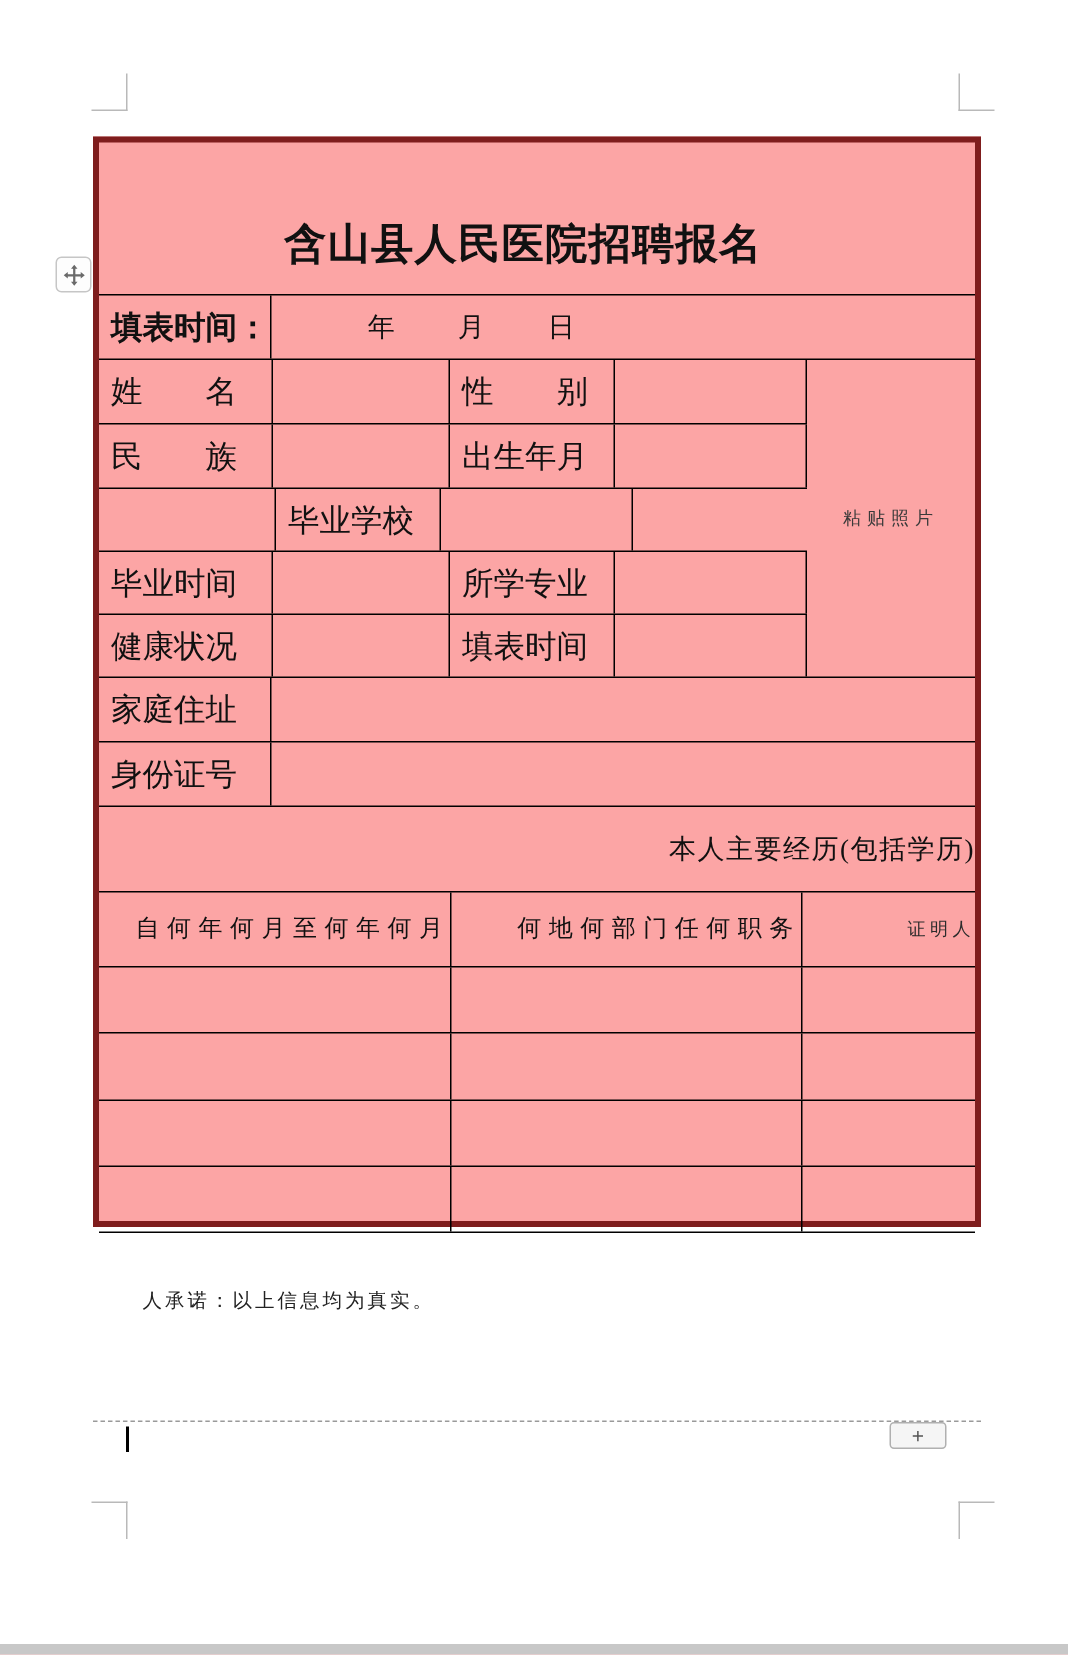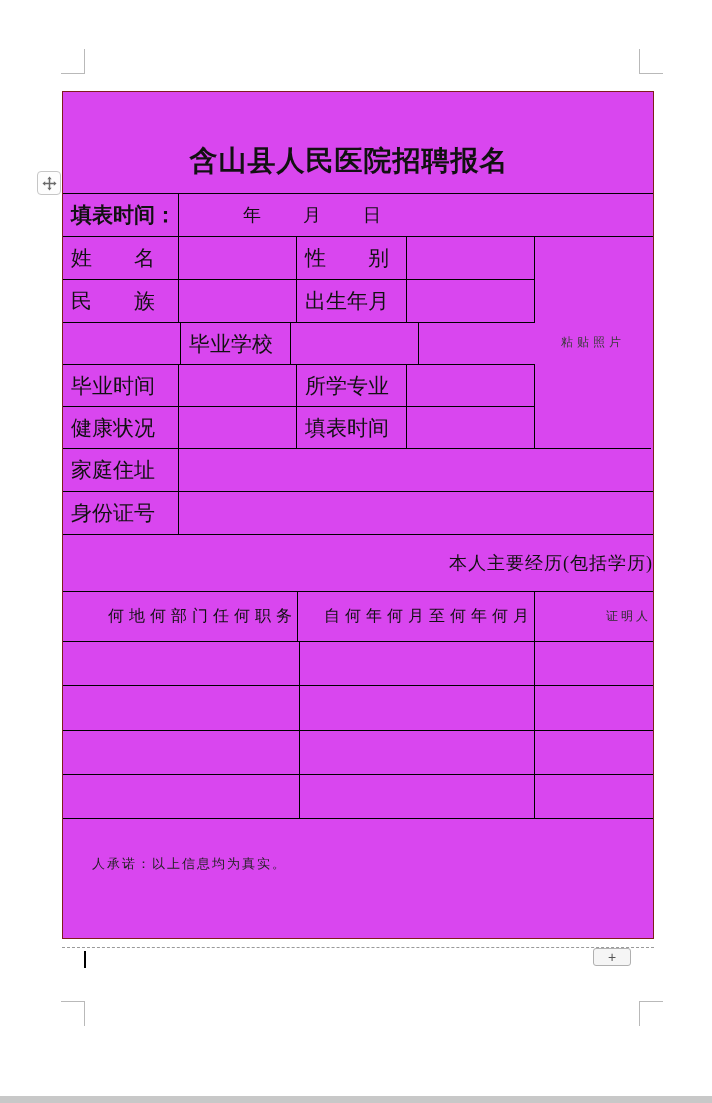--- a/index.html
+++ b/index.html
@@ -24,24 +24,24 @@
   .move-handle{
     position:absolute;left:37px;top:171px;width:24px;height:24px;
     border:1px solid #c6c6c6;border-radius:4px;background:#fdfdfd;
     display:flex;align-items:center;justify-content:center;
     box-sizing:border-box;z-index:5;
   }
 
   
   .doc-table{
     position:absolute;left:62px;top:91px;
-    width:592px;height:848px;
-    border:1px solid #7f1d1d;
+    width:592px;height:727px;
+    border:4px solid #7f1d1d;
     box-sizing:border-box;
-    background:#d946ef;
+    background:#fca5a5;
   }
   .trow{display:flex;border-bottom:1px solid #000;box-sizing:border-box;}
   .trow.last{border-bottom:none;margin-left:21px;}
   .c{box-sizing:border-box;display:flex;align-items:center;}
   .br{border-right:1px solid #000;}
 
   .h43{height:43px;} .h42{height:42px;} .h44{height:44px;} .h45{height:45px;}
   .h50{height:50px;} .h57{height:57px;} .h102{height:102px;} .h125{height:125px;}
 
   .wA{width:116px;} .wB{width:118px;} .wC{width:110px;} .wD{width:128px;}
@@ -185,22 +185,22 @@
           <span class="jl" style="width:68px">身份证号</span>
         </div>
       <div class="c wDate"></div>
     </div>
 
     <div class="trow h57 center">
       <div class="c exp-title">本人主要经历(包括学历)</div>
     </div>
 
     <div class="trow h50">
+      <div class="c br wX center exp-h">自何年何月至何年何月</div>
       <div class="c br wY center exp-h">何地何部门任何职务</div>
-      <div class="c br wX center exp-h">自何年何月至何年何月</div>
       <div class="c wZ center exp-h3">证明人</div>
     </div>
 
     <div class="trow h44">
       <div class="c br wX"></div>
       <div class="c br wY"></div>
       <div class="c wZ"></div>
     </div>
     <div class="trow h45">
       <div class="c br wX"></div>

